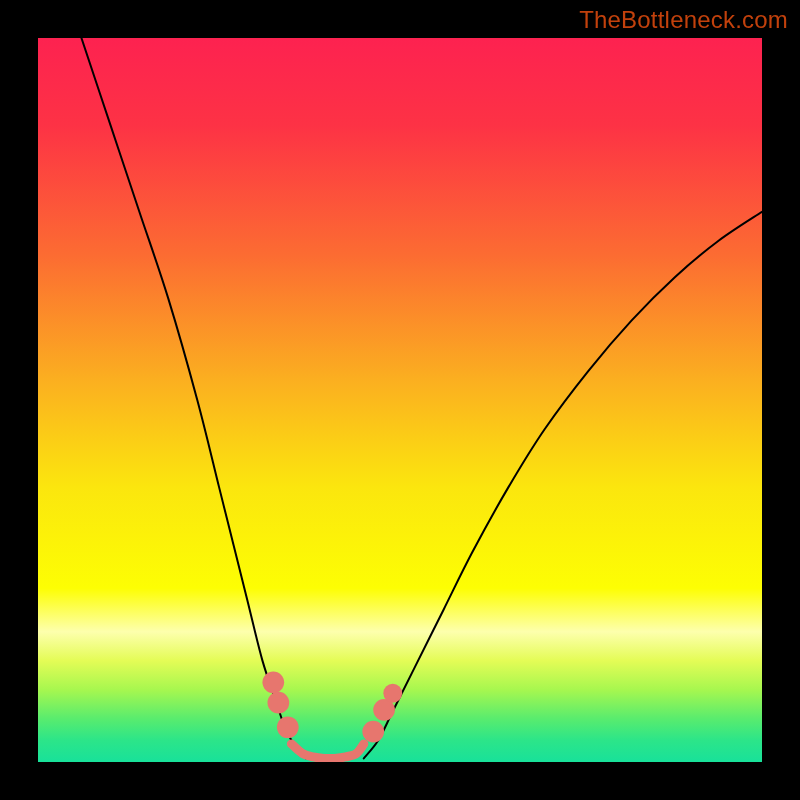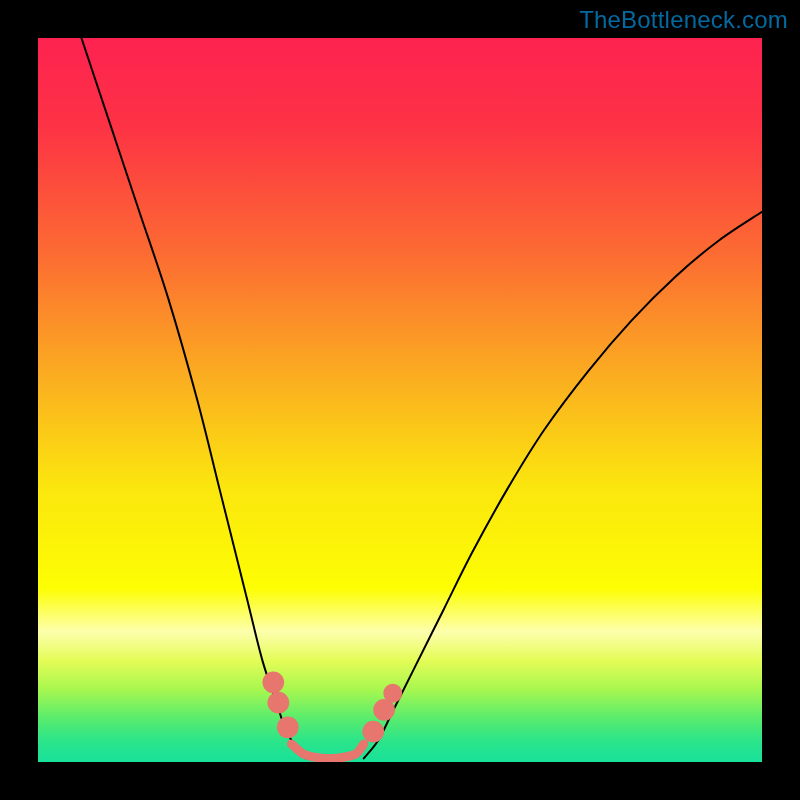--- a/index.html
+++ b/index.html
@@ -14,21 +14,21 @@
   .frame {
     position: relative;
     width: 800px;
     height: 800px;
     background: #000;
   }
   .watermark {
     position: absolute;
     top: 6px;
     right: 12px;
-    color: #0369a1;
+    color: #c2410c;
     font-size: 24px;
     letter-spacing: 0.2px;
     z-index: 4;
     font-weight: 500;
   }
   .plot-area {
     position: absolute;
     left: 38px;
     top: 38px;
     width: 724px;

